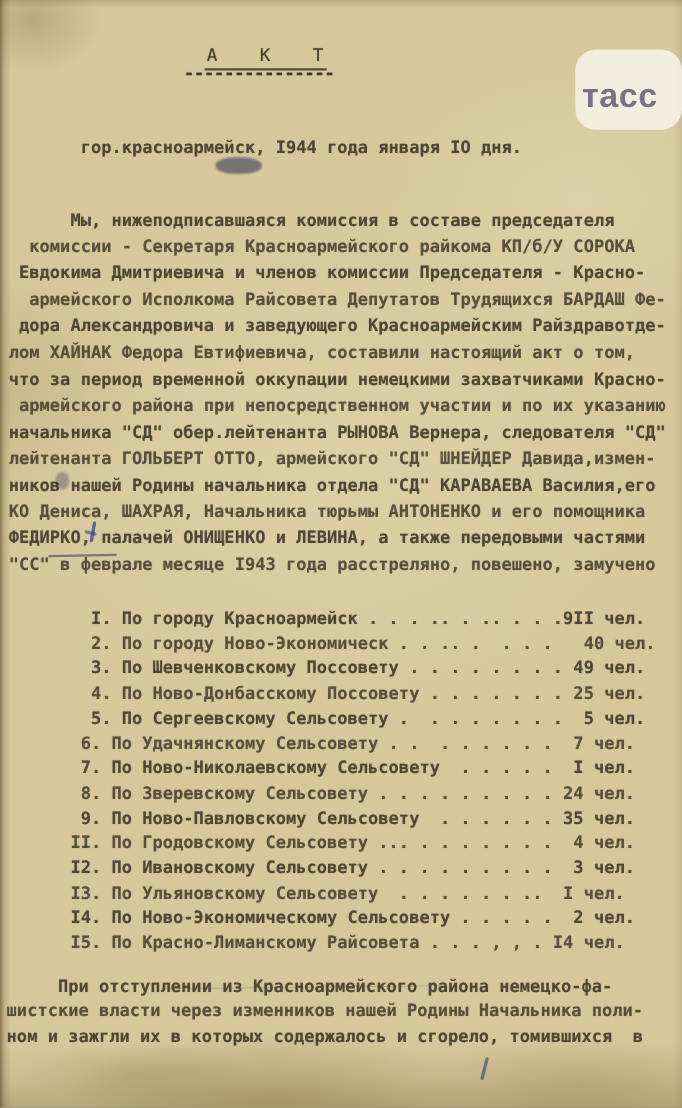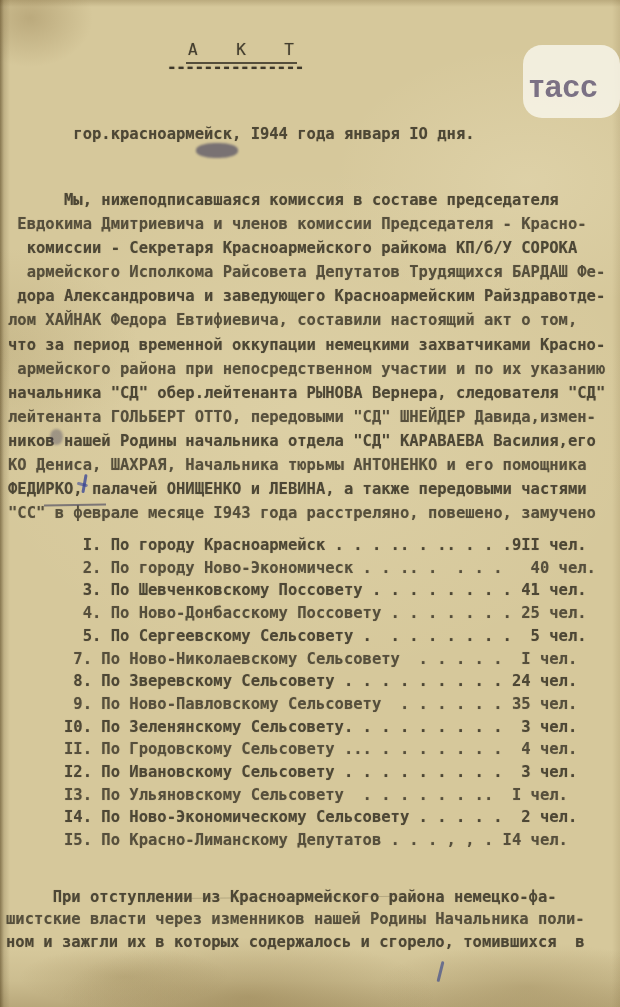--- a/index.html
+++ b/index.html
@@ -20,21 +20,21 @@
       linear-gradient(to top, rgba(115,92,46,.30), rgba(115,92,46,.10) 26px, transparent 58px);
     font-family:"DejaVu Sans Mono", monospace;
     color:#453f2f;
   }
   .tline{
     white-space:pre;font-size:15.5px;line-height:24.1px;font-weight:bold;
     text-shadow:0 0 1px rgba(70,64,47,.45);opacity:.94;
   }
   .tline:nth-child(even){opacity:.88;}
   .para1{position:absolute;top:141px;left:8px;margin-top:47px;}
-  .list{position:absolute;top:534px;left:8px;}
+  .list{position:absolute;top:551px;left:8px;}
   .list .tline{line-height:22.7px;}
   .para2{position:absolute;top:886px;left:6px;}
   .para2 .tline{line-height:22.4px;}
   .doc-title{
     position:absolute;top:40px;left:186px;font-size:16px;font-weight:normal;white-space:pre;
     border-bottom:2px solid rgba(62,56,42,.85);padding:0 3px 3px 2px;
     text-shadow:0 0 1px rgba(70,64,47,.5);
   }
   .doc-title-dashes{
     position:absolute;top:57px;left:167px;font-size:16px;font-weight:bold;white-space:pre;
@@ -74,50 +74,50 @@
   <div class="doc-title-dashes">---------------</div>
 
   <div class="tline dateline">       гор.красноармейск, I944 года января IO дня.</div>
 
   <div class="watermark">
     <span>тасс</span>
   </div>
 
   <div class="para1">
       <div class="tline">      Мы, нижеподписавшаяся комиссия в составе председателя</div>
+      <div class="tline">  комиссии - Секретаря Красноармейского райкома КП/б/У СОРОКА</div>
       <div class="tline"> Евдокима Дмитриевича и членов комиссии Председателя - Красно-</div>
-      <div class="tline">  комиссии - Секретаря Красноармейского райкома КП/б/У СОРОКА</div>
       <div class="tline">  армейского Исполкома Райсовета Депутатов Трудящихся БАРДАШ Фе-</div>
       <div class="tline"> дора Александровича и заведующего Красноармейским Райздравотде-</div>
       <div class="tline">лом ХАЙНАК Федора Евтифиевича, составили настоящий акт о том,</div>
       <div class="tline">что за период временной оккупации немецкими захватчиками Красно-</div>
       <div class="tline"> армейского района при непосредственном участии и по их указанию</div>
       <div class="tline">начальника "СД" обер.лейтенанта РЫНОВА Вернера, следователя "СД"</div>
-      <div class="tline">лейтенанта ГОЛЬБЕРТ ОТТО, передовыми "СД" ШНЕЙДЕР Давида,измен-</div>
+      <div class="tline">лейтенанта ГОЛЬБЕРТ ОТТО, армейского "СД" ШНЕЙДЕР Давида,измен-</div>
       <div class="tline">ников нашей Родины начальника отдела "СД" КАРАВАЕВА Василия,его</div>
       <div class="tline">КО Дениса, ШАХРАЯ, Начальника тюрьмы АНТОНЕНКО и его помощника</div>
       <div class="tline">ФЕДИРКО, палачей ОНИЩЕНКО и ЛЕВИНА, а также передовыми частями</div>
       <div class="tline">"СС" в феврале месяце I943 года расстреляно, повешено, замучено</div>
     </div>
 
   <div class="list">
       <div class="tline">        I. По городу Красноармейск . . . .. . .. . . .9II чел.</div>
       <div class="tline">        2. По городу Ново-Экономическ . . .. .  . . .   40 чел.</div>
-      <div class="tline">        3. По Шевченковскому Поссовету . . . . . . . . 41 чел.</div>
+      <div class="tline">        3. По Шевченковскому Поссовету . . . . . . . . 49 чел.</div>
       <div class="tline">        4. По Ново-Донбасскому Поссовету . . . . . . . 25 чел.</div>
       <div class="tline">        5. По Сергеевскому Сельсовету .  . . . . . . .  5 чел.</div>
+      <div class="tline">       6. По Удачнянскому Сельсовету . .  . . . . . .  7 чел.</div>
       <div class="tline">       7. По Ново-Николаевскому Сельсовету  . . . . .  I чел.</div>
       <div class="tline">       8. По Зверевскому Сельсовету . . . . . . . . . 24 чел.</div>
       <div class="tline">       9. По Ново-Павловскому Сельсовету  . . . . . . 35 чел.</div>
-      <div class="tline">      I0. По Зеленянскому Сельсовету. . . . . . . . .  3 чел.</div>
       <div class="tline">      II. По Гродовскому Сельсовету ... . . . . . . .  4 чел.</div>
       <div class="tline">      I2. По Ивановскому Сельсовету . . . . . . . . .  3 чел.</div>
       <div class="tline">      I3. По Ульяновскому Сельсовету  . . . . . . ..  I чел.</div>
       <div class="tline">      I4. По Ново-Экономическому Сельсовету . . . . .  2 чел.</div>
-      <div class="tline">      I5. По Красно-Лиманскому Депутатов . . . , , . I4 чел.</div>
+      <div class="tline">      I5. По Красно-Лиманскому Райсовета . . . , , . I4 чел.</div>
     </div>
 
   <div class="para2">
       <div class="tline">     При отступлении из Красноармейского района немецко-фа-</div>
       <div class="tline">шистские власти через изменников нашей Родины Начальника поли-</div>
       <div class="tline">ном и зажгли их в которых содержалось и сгорело, томившихся  в</div>
     </div>
 
   <div class="ink-smudge"></div>
   <div class="pen-correction"></div>

